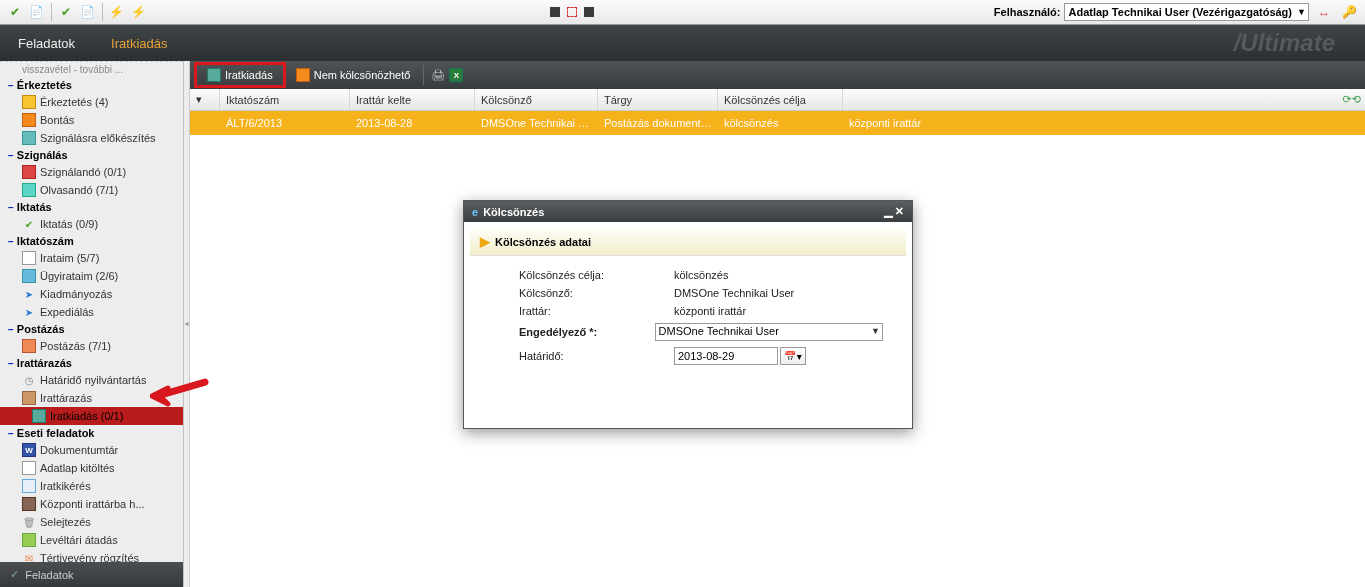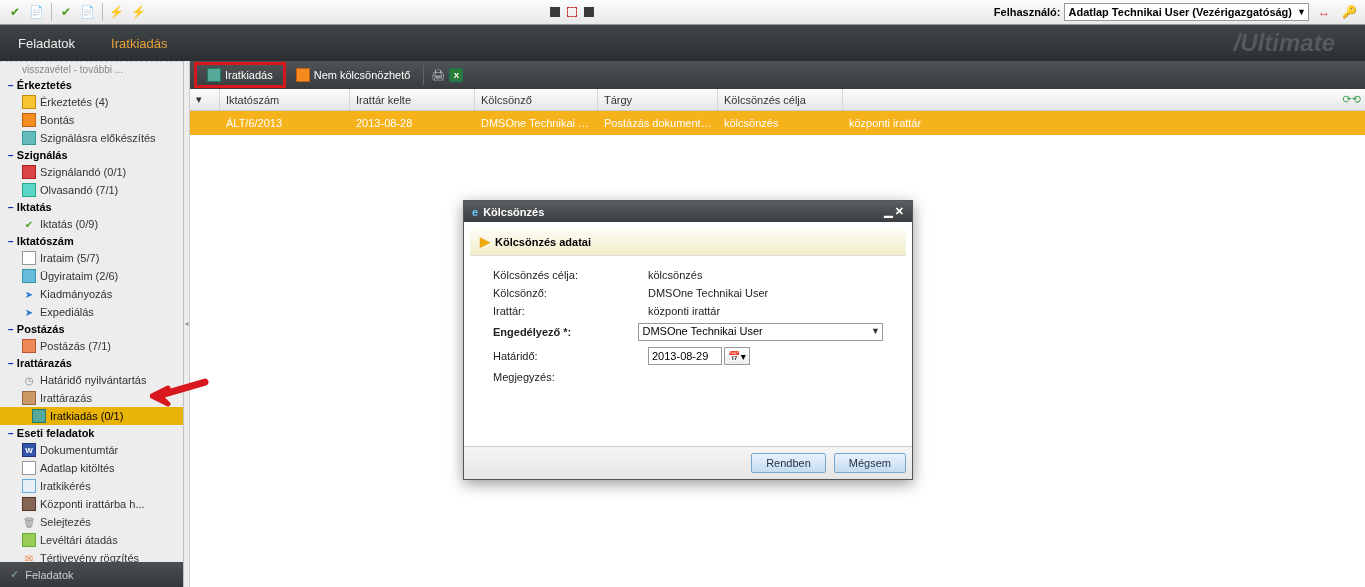--- a/index.html
+++ b/index.html
@@ -22,21 +22,21 @@
 .logo { position: absolute; right: 30px; color: #565a5c; font-size: 24px; font-style: italic; font-weight: bold; }
 
 
 .main { display: flex; height: calc(100% - 61px); }
 .sidebar { width: 184px; background: #ededed; border-right: 1px solid #c0c0c0; overflow-y: auto; display: flex; flex-direction: column; position: relative; }
 .sidebar-inner { flex: 1; overflow-y: auto; }
 .sb-past { color: #888; padding: 2px 8px 2px 22px; font-size: 10px; border-top: 1px dashed #ccc; }
 .sb-header { font-weight: bold; color: #000; padding: 2px 4px 2px 8px; display: flex; align-items: center; gap: 3px; cursor: pointer; }
 .sb-collapse { color: #02b; font-size: 10px; }
 .sb-item { padding: 2px 4px 2px 22px; display: flex; align-items: center; gap: 4px; cursor: pointer; color: #333; white-space: nowrap; overflow: hidden; text-overflow: ellipsis; }
-.sb-item.selected { background: #eab308; color: #000; padding-left: 32px; }
+.sb-item.selected { background: #b91c1c; color: #000; padding-left: 32px; }
 .sb-ico { width: 14px; height: 14px; display: inline-flex; align-items: center; justify-content: center; font-size: 10px; flex-shrink: 0; }
 .sb-footer { background: linear-gradient(#4a4e51, #36393b); color: #ccc; padding: 6px 10px; display: flex; align-items: center; gap: 6px; }
 
 
 .splitter { width: 6px; background: #ededed; border-right: 1px solid #ccc; display: flex; flex-direction: column; justify-content: center; align-items: center; }
 .splitter-grip { color: #999; font-size: 8px; line-height: 6px; }
 
 
 .content { flex: 1; display: flex; flex-direction: column; background: #fff; }
 .action-bar { background: linear-gradient(#4f5355, #393c3e); height: 28px; display: flex; align-items: center; padding: 0 4px; gap: 4px; }
@@ -53,29 +53,29 @@
 .td { padding: 0 6px; white-space: nowrap; overflow: hidden; text-overflow: ellipsis; }
 .grid-body { flex: 1; background: #fff; position: relative; }
 
 
 .dialog { position: absolute; left: 463px; top: 200px; width: 450px; border: 1px solid #555; box-shadow: 0 4px 14px rgba(0,0,0,0.4); background: #fff; }
 .dlg-title { background: linear-gradient(#5a5e60, #3b3e40); color: #fff; padding: 4px 8px; font-weight: bold; display: flex; align-items: center; }
 .dlg-title-icon { margin-right: 5px; }
 .dlg-title-ctrl { margin-left: auto; display: flex; gap: 2px; }
 .dlg-section { background: linear-gradient(#fdfdf8, #f2eecb); padding: 6px 10px; font-weight: bold; display: flex; align-items: center; gap: 5px; border-bottom: 1px solid #ddd; margin: 6px; }
 .dlg-arrow { color: #f0a810; font-size: 13px; }
-.dlg-body { padding: 4px 29px 8px; }
+.dlg-body { padding: 4px 29px 8px; margin-left: 26px; }
 .dlg-row { display: flex; align-items: center; padding: 3px 0; }
 .dlg-label { width: 155px; color: #222; }
 .dlg-label.bold { font-weight: bold; }
 .dlg-val { flex: 1; color: #222; }
 .dlg-input { border: 1px solid #999; padding: 1px 3px; height: 18px; }
 .dlg-select { border: 1px solid #999; padding: 1px 3px; height: 18px; width: 260px; position: relative; background: #fff; }
 .dlg-select::after { content: "▼"; position: absolute; right: 2px; top: 2px; font-size: 9px; color: #333; }
-.dlg-date { width: 74px; }
+.dlg-date { width: 104px; }
 .dlg-datebtn { border: 1px solid #999; height: 18px; width: 26px; margin-left: 2px; display: inline-flex; align-items: center; justify-content: center; font-size: 10px; background: linear-gradient(#fff,#eee); }
 .dlg-checkrow { border: 2px solid #d9171e; padding: 2px 4px; margin-top: 2px; }
 .dlg-footer { background: linear-gradient(#f5f5f5, #e5e5e5); border-top: 1px solid #ccc; padding: 6px; display: flex; justify-content: flex-end; gap: 8px; }
 .dlg-btn { background: linear-gradient(#e8f2fb, #c4ddf1); border: 1px solid #7aa7ce; padding: 3px 14px; color: #234; cursor: pointer; border-radius: 2px; }
 
 
 .red-arrow { position: absolute; left: 150px; top: 378px; width: 60px; height: 30px; pointer-events: none; }
 .red-arrow svg { width: 100%; height: 100%; }
 
 
@@ -329,30 +329,22 @@
     </div>
     <div class="dlg-row">
       <div class="dlg-label bold">Engedélyező *:</div>
       <div class="dlg-select"><span>DMSOne Technikai User</span></div>
     </div>
     <div class="dlg-row">
       <div class="dlg-label">Határidő:</div>
       <input class="dlg-input dlg-date" value="2013-08-29" style="">
       <span class="dlg-datebtn">📅▾</span>
     </div>
-    <div class="dlg-row">
-      <div class="dlg-label">Megjegyzés:</div>
-      <div class="dlg-val"></div>
-    </div>
   </div>
   <div style="height:52px"></div>
-  <div class="dlg-footer">
-    <button class="dlg-btn">Rendben</button>
-    <button class="dlg-btn">Mégsem</button>
-  </div>
 </div>
 
 <div class="red-arrow">
   <svg viewBox="0 0 60 30">
     <path d="M 55 5 L 10 18 L 18 10 L 2 18 L 18 26 L 10 18" fill="none" stroke="#d9171e" stroke-width="5" stroke-linejoin="round" stroke-linecap="round"></path>
     <path d="M 2 18 L 18 10 L 14 18 L 18 26 Z" fill="#d9171e"></path>
     <path d="M 14 16 L 55 4" stroke="#d9171e" stroke-width="7" stroke-linecap="round"></path>
   </svg>
 </div>
 

